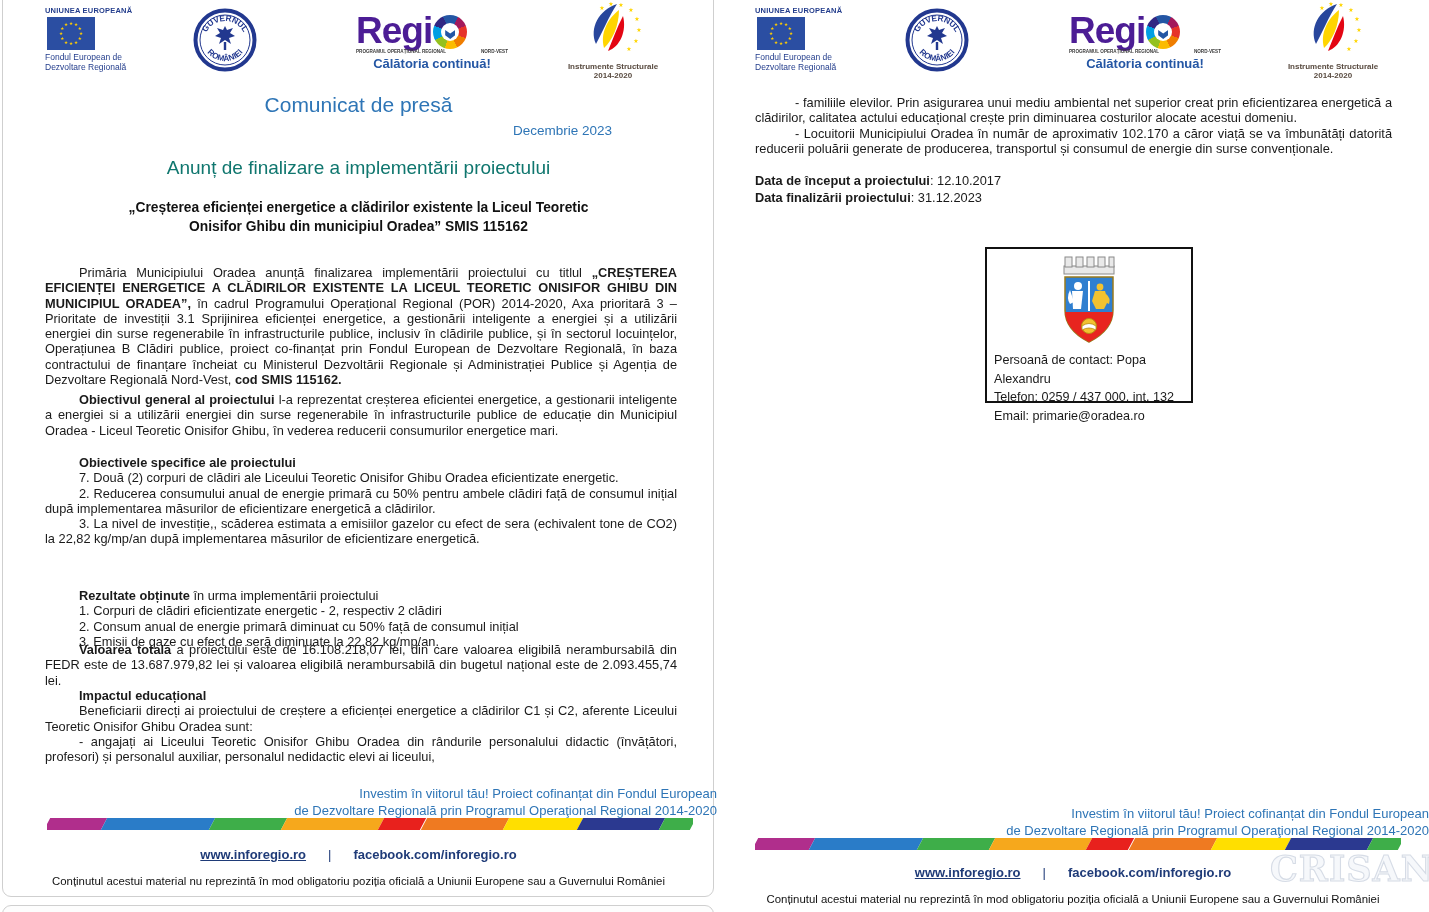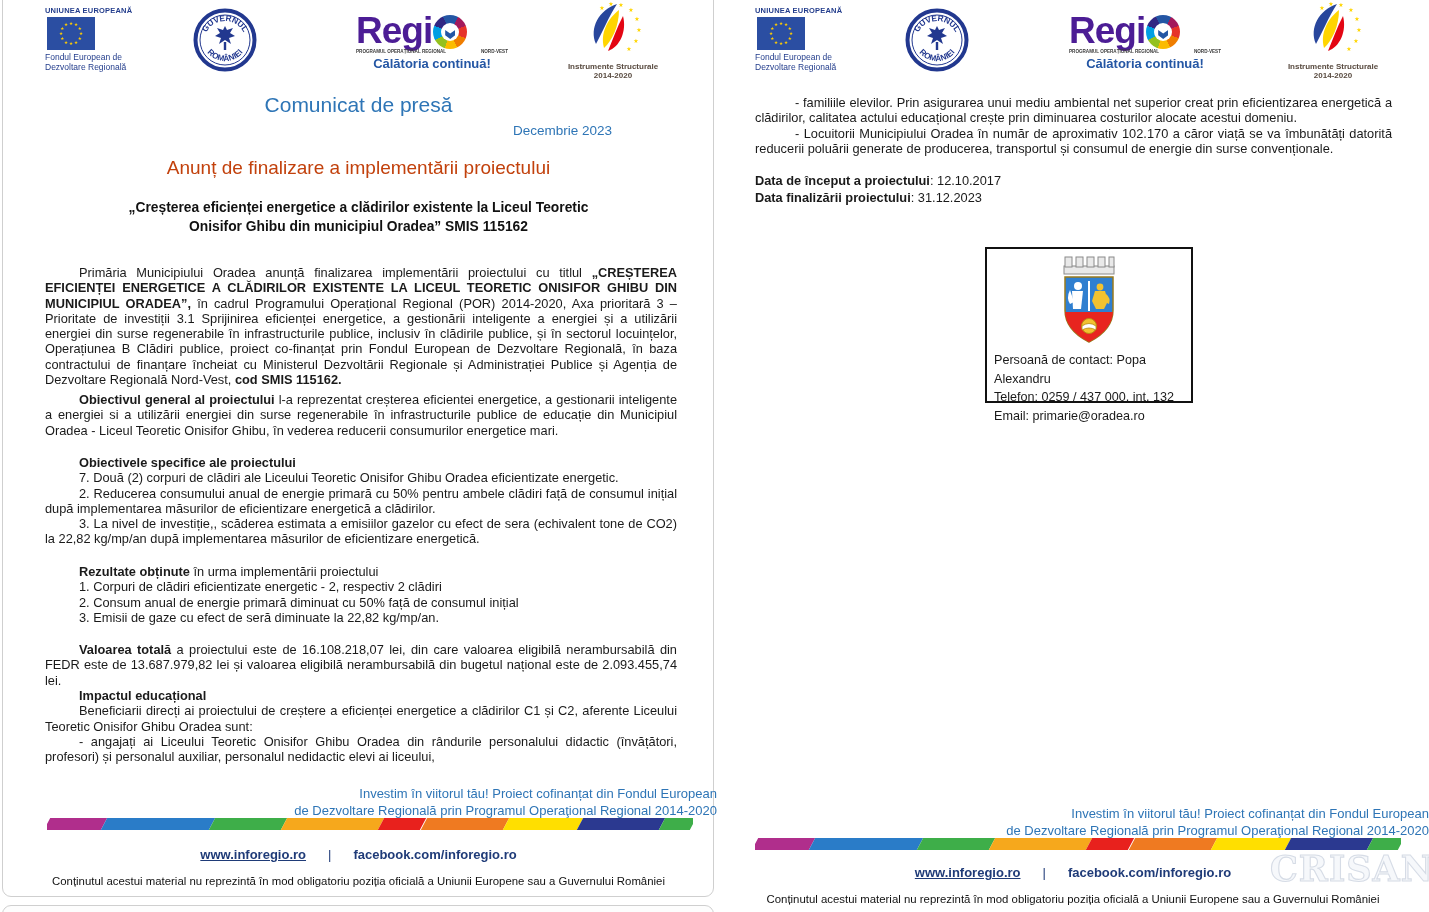--- a/index.html
+++ b/index.html
@@ -35,21 +35,21 @@
                color:#3a3a3a; margin-top:0; }
   .regio-tag { font-size:13px; font-weight:bold; color:#2456a4; text-align:center; margin-top:2px; }
   .logo-is { position:absolute; left:557px; top:0; width:112px; text-align:center; }
   .is-text { font-size:8px; font-weight:bold; color:#584a3f; line-height:9px; }
 
   
   .h-comunicat { position:absolute; left:0; top:93px; width:100%; text-align:center;
                  font-size:21px; color:#2e75b6; }
   .h-date { position:absolute; left:513px; top:123px; font-size:13.5px; color:#2e75b6; }
   .h-anunt { position:absolute; left:0; top:157px; width:100%; text-align:center;
-             font-size:19px; color:#c2410c; }
+             font-size:19px; color:#0f766e; }
   .h-sub { position:absolute; left:0; top:198px; width:100%; text-align:center;
            font-size:13.8px; font-weight:bold; color:#111; line-height:19px; }
   .body-block { position:absolute; left:45px; width:632px; font-size:12.8px;
                 line-height:15.3px; text-align:justify; }
   .body-block p { text-indent:34px; }
   .b { font-weight:bold; }
 
   
   .f-invest { position:absolute; left:0; width:100%; text-align:right;
               font-size:13px; line-height:17px; color:#2e75b6; }
@@ -185,21 +185,21 @@
     <p><span class="b">Obiectivul general al proiectului</span><span> l-a reprezentat creșterea eficientei energetice, a gestionarii inteligente a energiei si a utilizării energiei din surse regenerabile în infrastructurile publice de educație din Municipiul Oradea - Liceul Teoretic Onisifor Ghibu, în vederea reducerii consumurilor energetice mari.</span></p>
   </div>
 
   <div class="body-block" style="top:455px">
     <p class="b">Obiectivele specifice ale proiectului</p>
     <p>7. Două (2) corpuri de clădiri ale Liceului Teoretic Onisifor Ghibu Oradea eficientizate energetic.</p>
     <p>2. Reducerea consumului anual de energie primară cu 50% pentru ambele clădiri față de consumul inițial după implementarea măsurilor de eficientizare energetică a clădirilor.</p>
     <p>3. La nivel de investiție,, scăderea estimata a emisiilor gazelor cu efect de sera (echivalent tone de CO2) la 22,82 kg/mp/an după implementarea măsurilor de eficientizare energetică.</p>
   </div>
 
-  <div class="body-block" style="top:564px">
+  <div class="body-block" style="top:588px">
     <p><span class="b">Rezultate obținute</span><span> în urma implementării proiectului</span></p>
     <p>1. Corpuri de clădiri eficientizate energetic - 2, respectiv 2 clădiri</p>
     <p>2. Consum anual de energie primară diminuat cu 50% față de consumul inițial</p>
     <p>3. Emisii de gaze cu efect de seră diminuate la 22,82 kg/mp/an.</p>
   </div>
 
   <div class="body-block" style="top:642px">
     <p><span class="b">Valoarea totală</span><span> a proiectului este de 16.108.218,07 lei, din care valoarea eligibilă nerambursabilă din FEDR este de 13.687.979,82 lei și valoarea eligibilă nerambursabilă din bugetul național este de 2.093.455,74 lei.</span></p>
   </div>
 

